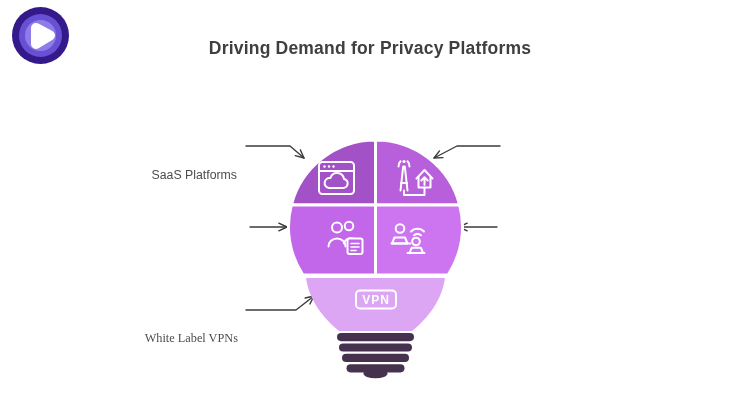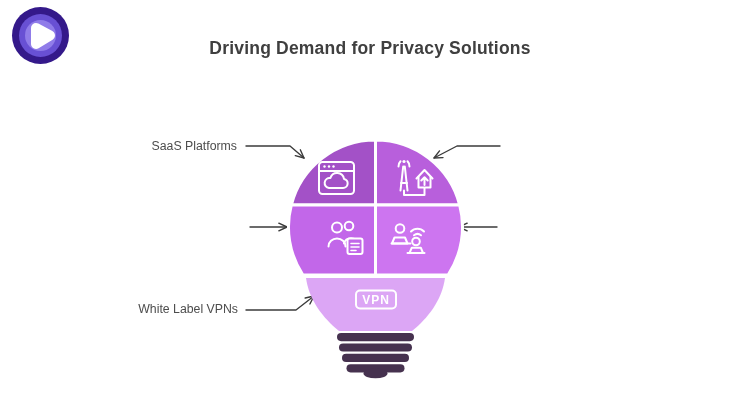--- a/index.html
+++ b/index.html
@@ -1,42 +1,42 @@
 <!DOCTYPE html>
 <html><head>
 <meta charset="utf-8">
 <style>
   html,body{margin:0;padding:0;background:#ffffff;}
   #canvas{position:relative;width:740px;height:420px;background:#ffffff;overflow:hidden;
           font-family:"Liberation Sans", sans-serif;}
   .title{position:absolute;top:38px;left:0;width:740px;text-align:center;
          font-size:17.5px;font-weight:bold;color:#3f3f3f;letter-spacing:.2px;}
   .callout{position:absolute;font-size:12.3px;color:#4d4d4d;line-height:15px;}
-  .align-r{text-align:right;}
+  .align-r{text-align:right;margin-top:29px;}
   #diagram{position:absolute;left:0;top:0;}
   .icon-stroke{stroke:#ffffff;stroke-width:2;fill:none;stroke-linecap:round;stroke-linejoin:round;}
   .arrow-line{fill:none;stroke-width:1.4;stroke-linecap:round;stroke-linejoin:round;}
   svg text{font-family:"Liberation Sans", sans-serif;}
 </style>
 </head>
 <body>
 
 <div id="canvas">
 
   <svg width="60" height="60" style="position:absolute;left:11px;top:6px;" viewBox="0 0 60 60">
     <circle cx="29.5" cy="29.5" r="28.5" fill="#34198a"></circle>
     <circle cx="29.5" cy="29.5" r="21.5" fill="#6850d4"></circle>
     <circle cx="29.5" cy="29.5" r="15.5" fill="#907ce9"></circle>
     <path d="M25,22 L39,29.5 L25,38 Z" stroke-width="10" stroke-linejoin="round" fill="#ffffff" stroke="#ffffff"></path>
   </svg>
 
-  <div class="title">Driving Demand for Privacy Solutions</div>
+  <div class="title">Driving Demand for Privacy Platforms</div>
 
   <div class="callout align-r" style="left:100px;top:139px;width:137px;">SaaS Platforms</div>
-  <div class="callout align-r" style="left:100px;top:302px;width:138px;">White Label VPNs</div>
+  <div class="callout align-r" style="left:100px;top:302px;width:138px;font-family:Liberation Serif, serif;">White Label VPNs</div>
 
   <svg id="diagram" width="740" height="420" viewBox="0 0 740 420">
 
     <g class="arrow-line" stroke="#3b3b3b">
       <path d="M246,146 H290 L304,158"></path>
       <path d="M295.3,155.6 L304,158 L300.3,149.8"></path>
     </g>
     <g class="arrow-line" stroke="#3b3b3b">
       <path d="M500,146 H457 L434,158"></path>
       <path d="M439.5,150.9 L434,158 L443,157.6"></path>

